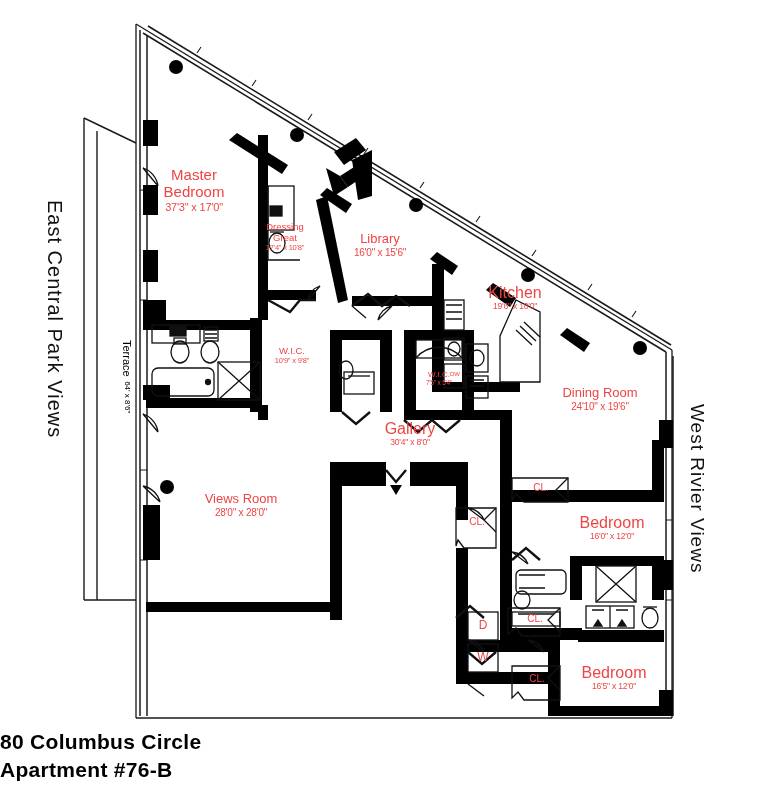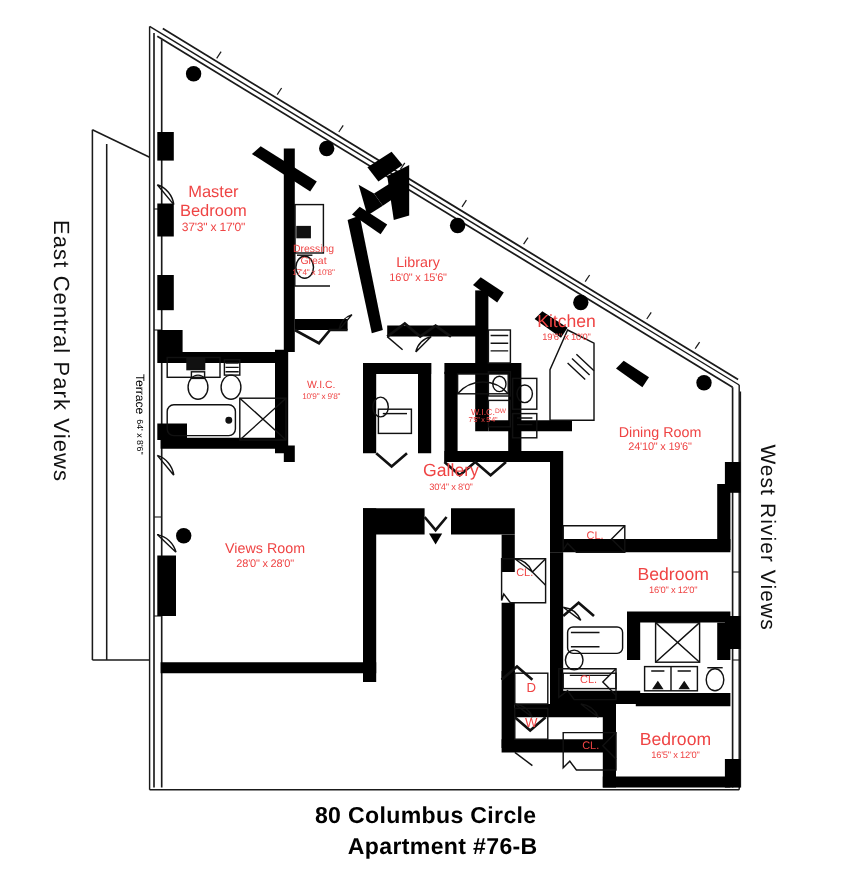--- a/index.html
+++ b/index.html
@@ -55,27 +55,26 @@
   #terrace-label{
     left:118px;top:340px;
     text-align:center;
   }
   #terrace-label .nm{font-size:11px;}
   #terrace-label .dm{font-size:8px;}
 
   #title-block{
     position:absolute;
     left:0;right:0;top:728px;
-    text-align:center;
     font-size:21px;
     font-weight:bold;
     line-height:1.35;
     letter-spacing:0.3px;
   }
-  #title-block .t2{display:block;margin-left:31px;}
+  #title-block .t2{display:block;}
 </style>
 </head>
 <body>
 
 <svg id="plan" viewBox="0 0 774 800" xmlns="http://www.w3.org/2000/svg">
 
   <rect x="0" y="0" width="774" height="800" fill="#ffffff"></rect>
 
   <g fill="none" stroke="#1a1a1a" stroke-width="1.4">
     <path d="M84,118 L84,600"></path>

